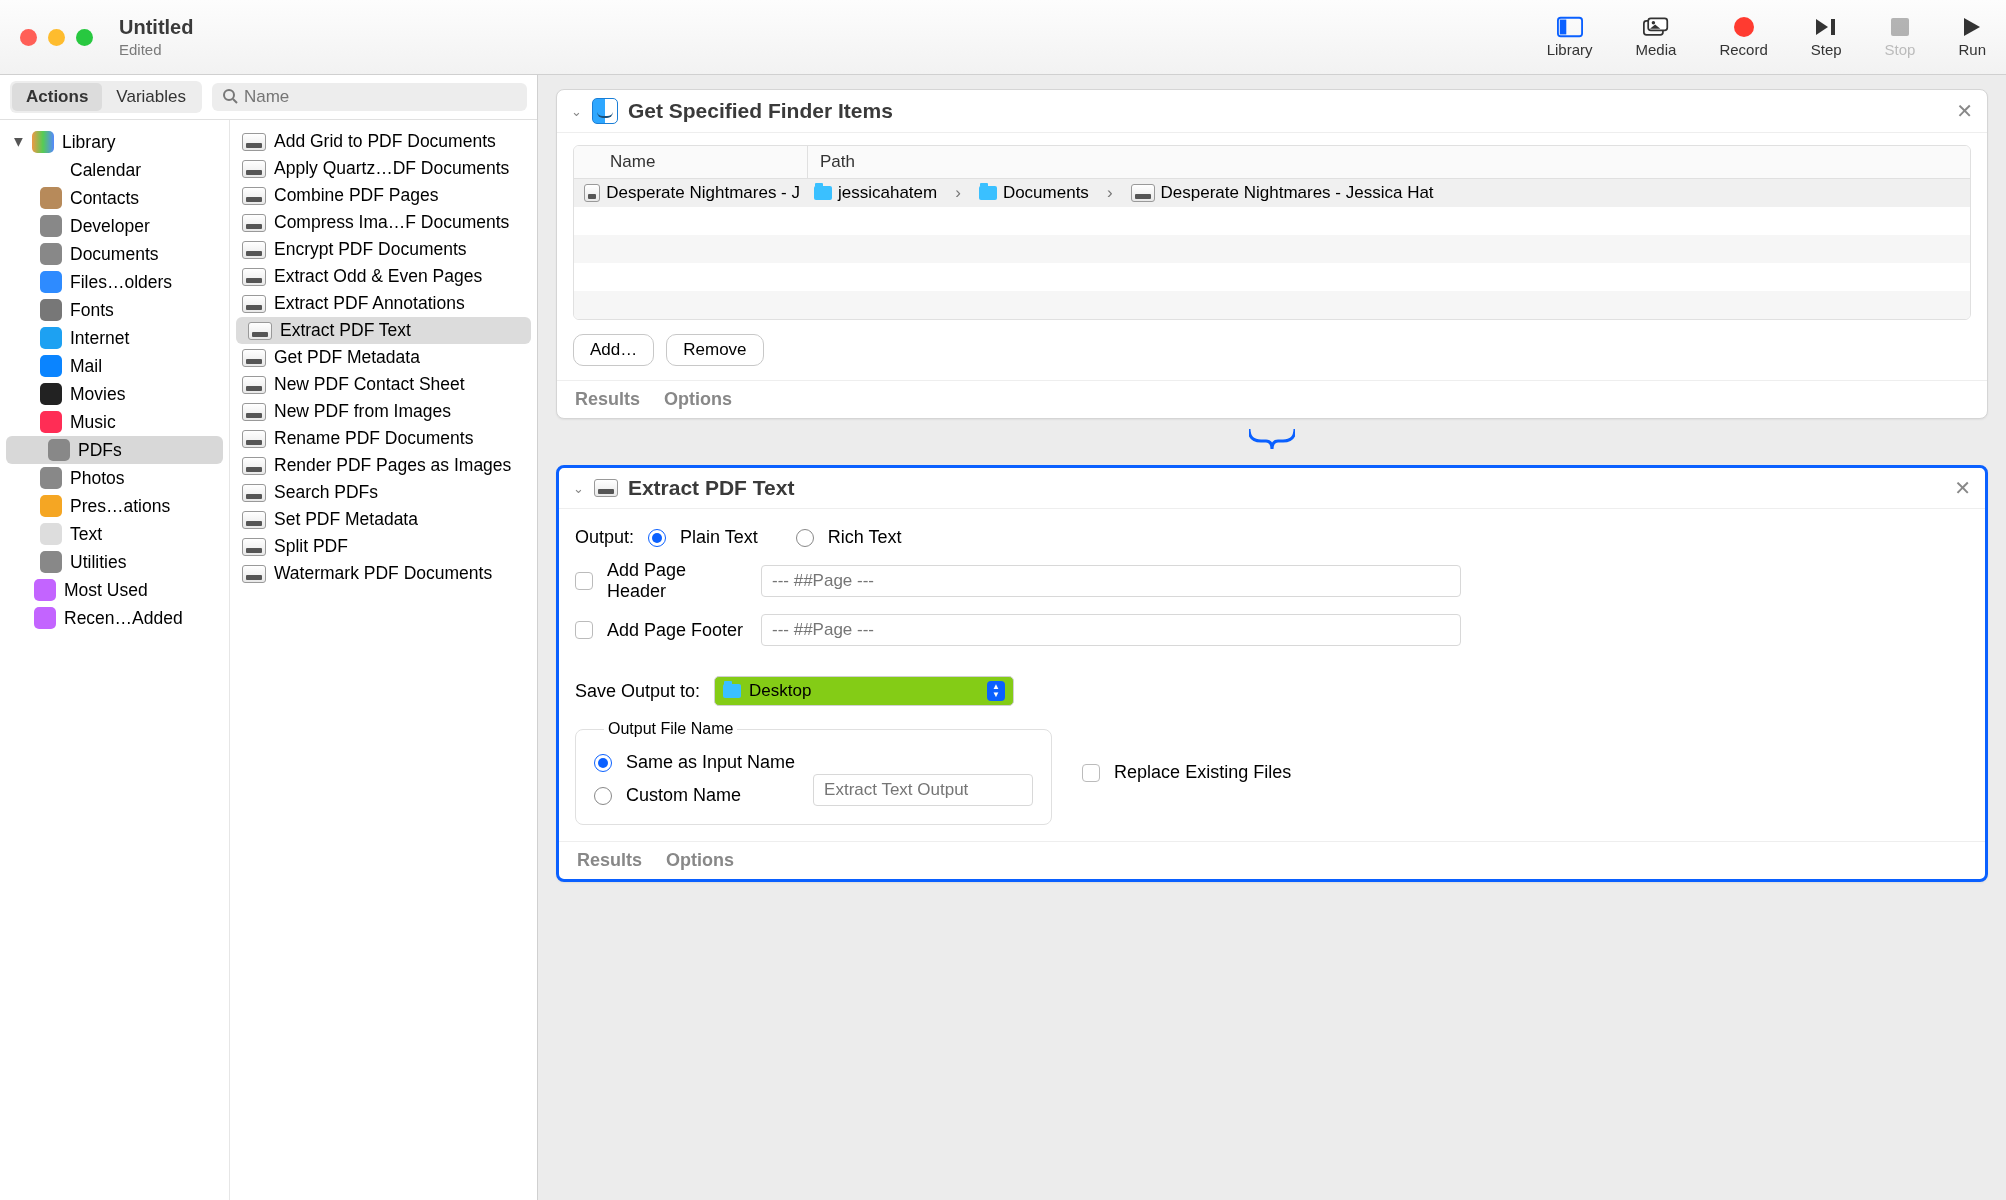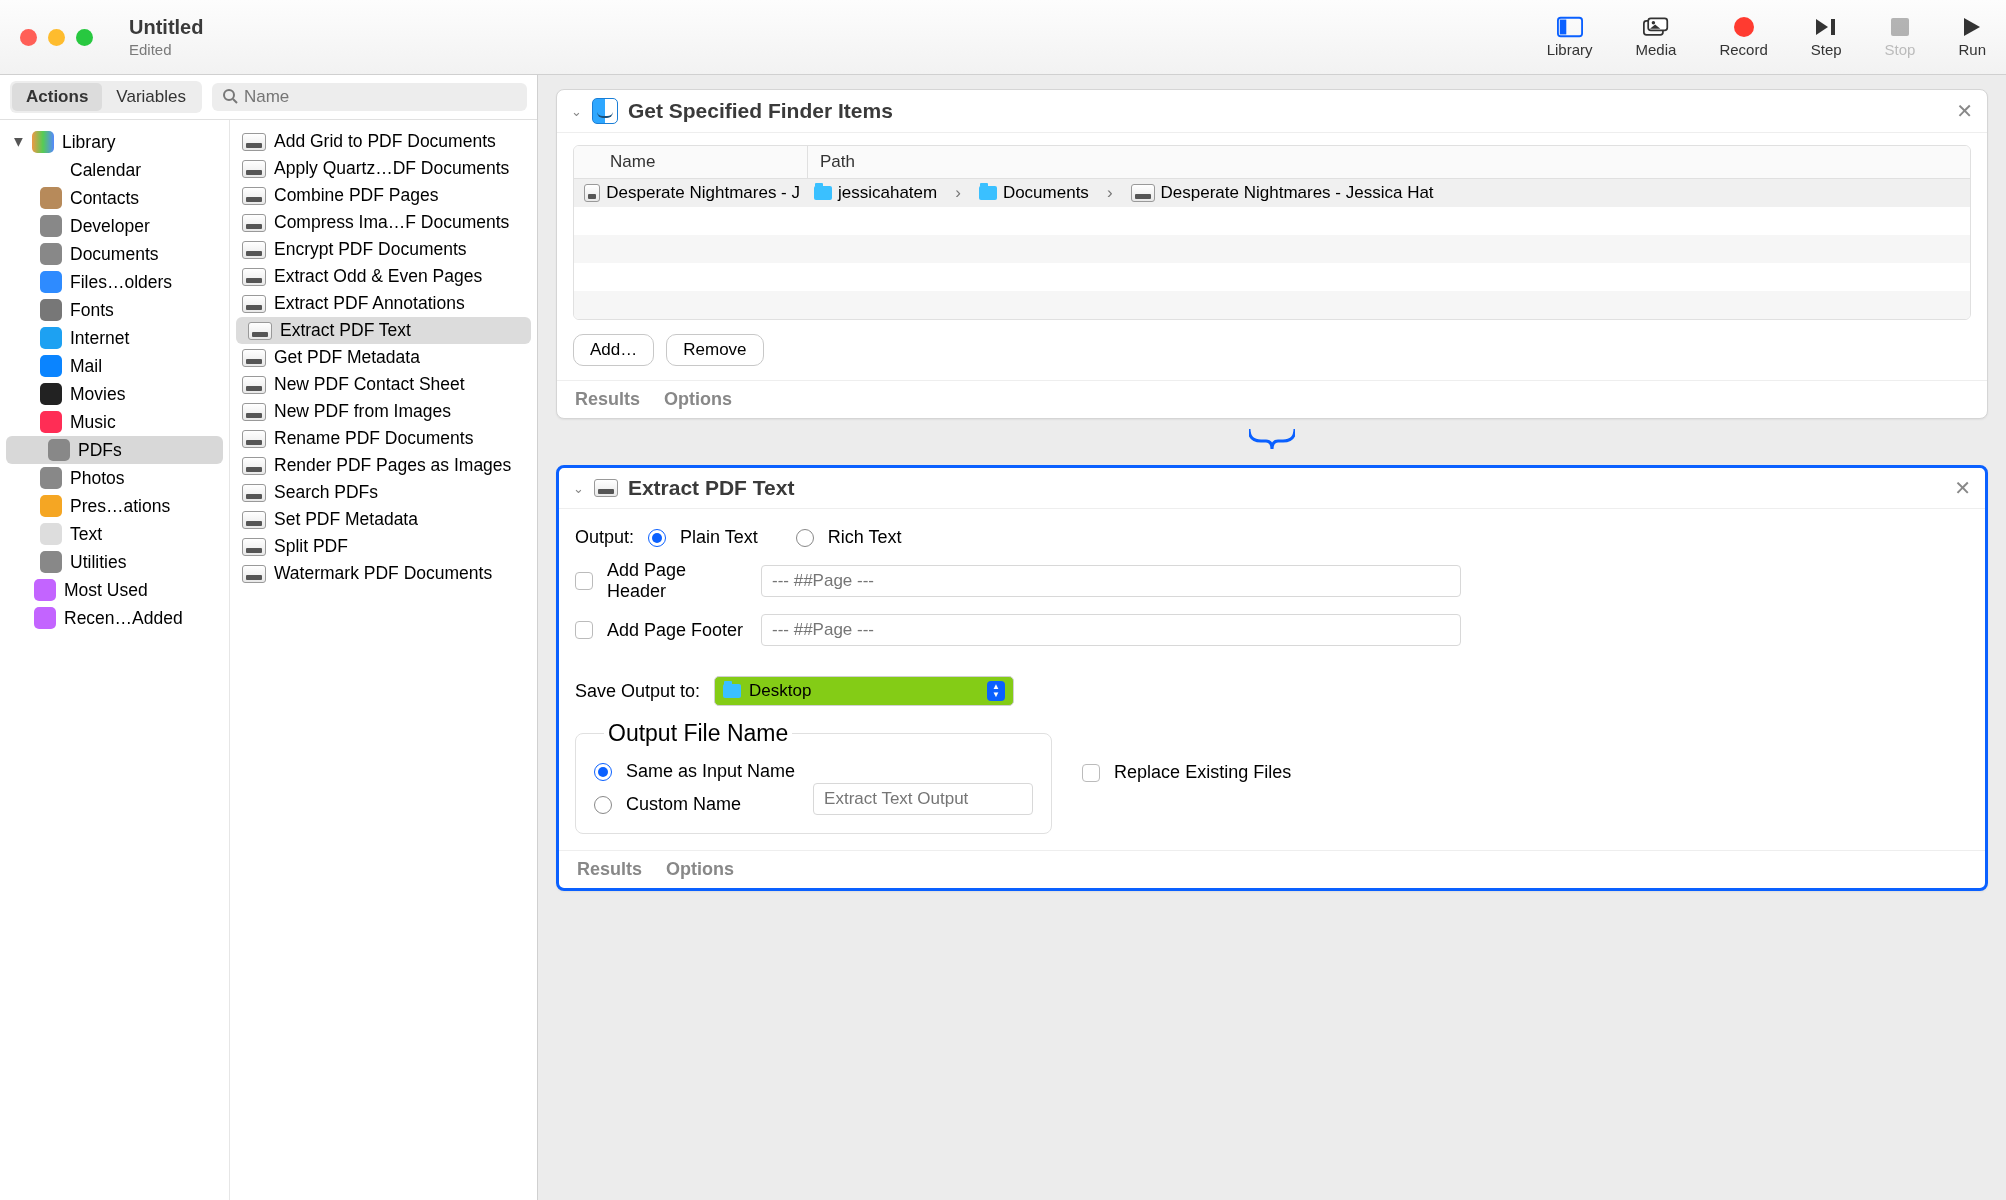--- a/index.html
+++ b/index.html
@@ -21,21 +21,20 @@
   }
   
   .titlebar {
     height: 75px;
     display: flex;
     align-items: center;
     padding: 0 20px;
     background: linear-gradient(#fdfdfd,#f2f2f2);
     border-bottom: 1px solid #d0d0d0;
     position: relative;
-    gap: 10px;
   }
   .traffic-lights { display: flex; gap: 11px; margin-right: 26px; }
   .tl { width: 17px; height: 17px; border-radius: 50%; }
   .tl.red { background:#ff5f57; } .tl.yellow{background:#febc2e;} .tl.green{background:#28c840;}
   .title-block { display: flex; flex-direction: column; }
   .title { font-size: 20px; font-weight: 700; color:#3a3a3a; }
   .subtitle { font-size: 15px; color:#7a7a7a; margin-top:2px;}
   .toolbar-right { margin-left: auto; display: flex; gap: 43px; }
   .tb-btn { display:flex; flex-direction:column; align-items:center; gap:3px; cursor:pointer; }
   .tb-icon { width:26px; height:22px; display:flex; align-items:center; justify-content:center; }
@@ -107,21 +106,21 @@
   .mac-radio { width:18px; height:18px; border:1.5px solid #888; border-radius:50%; display:inline-flex; align-items:center; justify-content:center; cursor:pointer;}
   .mac-radio.checked { border-color:#0a60ff; }
   .mac-radio.checked::after { content:""; width:10px; height:10px; background:#0a60ff; border-radius:50%;}
   .mac-check { width:18px; height:18px; border:1.5px solid #bbb; border-radius:4px; display:inline-block; cursor:pointer;}
   .mac-input { border:1px solid #d8d8d8; border-radius:4px; padding:5px 10px; font-size:17px; color:#999; background:#fff; }
   .mac-input.wide { flex:1; max-width:700px;}
   .mac-select { border:1px solid #d0d0d0; border-radius:5px; padding:4px 8px 4px 8px; display:flex; align-items:center; gap:8px; width:300px; font-size:17px; cursor:pointer; background:#84cc16;}
   .mac-select .arrows { margin-left:auto; width:18px; height:20px; background:#0a60ff; border-radius:4px; display:flex; flex-direction:column; align-items:center; justify-content:center; gap:0;}
   .mac-select .arrows span{color:#fff;font-size:8px;line-height:8px;}
   fieldset.ofn { border:1px solid #e0e0e0; border-radius:8px; padding:14px 18px 18px 18px; margin:8px 0 16px 0; max-width:640px;}
-  fieldset.ofn legend { font-size:23px; padding:0 4px; margin-left:10px;margin-top:32px;}
+  fieldset.ofn legend { font-size:16px; padding:0 4px; margin-left:10px;margin-top:32px;}
   .ofn-inner { display:flex; align-items:center; gap:18px;}
   .ofn-col { display:flex; flex-direction:column; gap:12px;}
   .automator-icon{ width:24px; height:18px; border-radius:3px; background:linear-gradient(#fff,#e8e8e8); border:1px solid #999; position:relative;}
   .automator-icon::after{content:"";position:absolute;left:3px;right:3px;bottom:2px;height:5px;background:#555;border-radius:1px;}
   .finder-face{width:26px;height:26px;border-radius:5px;background:linear-gradient(90deg,#2ea7ff 50%,#fff 50%);border:1px solid #1a7ed6;position:relative;}
   .finder-face::after{content:"";position:absolute;left:4px;right:4px;bottom:5px;height:4px;border-bottom:2px solid #1a4f7a;border-radius:0 0 8px 8px;}
 </style>
 </head>
 <body>
 

